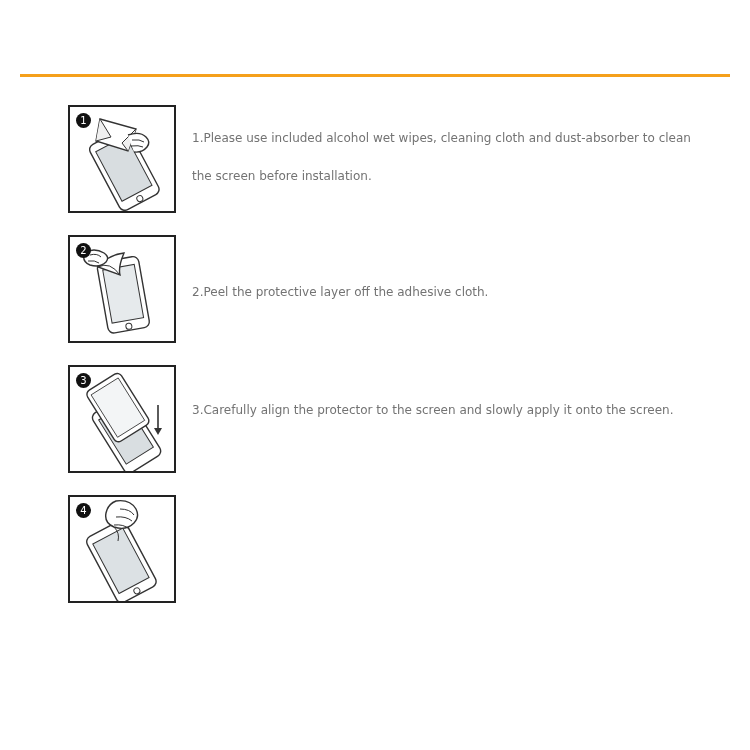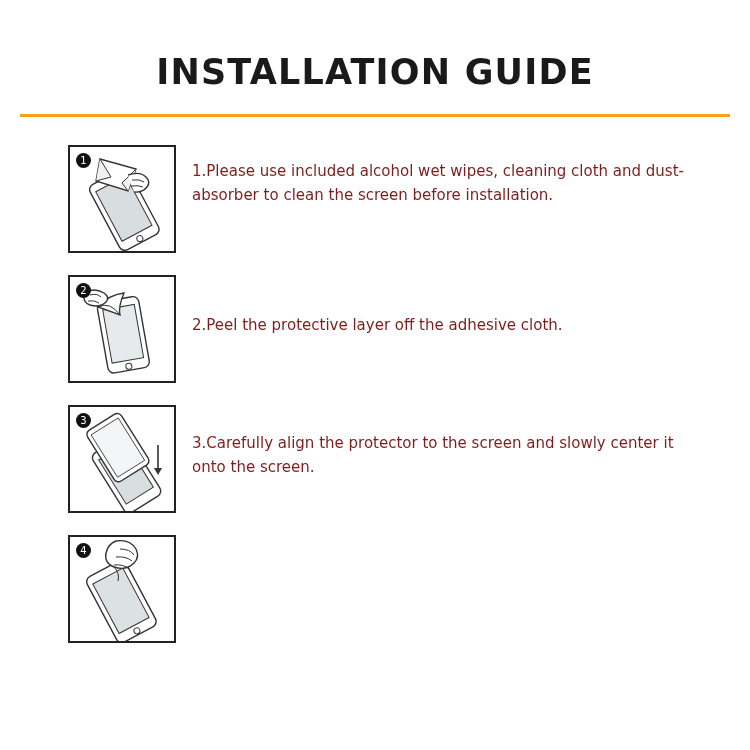--- a/index.html
+++ b/index.html
@@ -67,41 +67,40 @@
     background: #111;
     color: #fff;
     font-size: 10px;
     line-height: 15px;
     text-align: center;
     font-family: "DejaVu Sans", sans-serif;
     z-index: 5;
   }
   .step-text {
     margin-left: 16px;
-    font-size: 15px;
-    line-height: 24px;
-    color: #7f1d1d;
+    font-size: 12px;
+    line-height: 38px;
+    color: #737373;
     max-width: 500px;
   }
   .step-text .num {
     display: inline;
   }
   .step1 .step-text { padding-top: 14px; }
   .step2 .step-text { padding-top: 38px; }
   .step3 .step-text { padding-top: 26px; }
   .step4 .step-text { padding-top: 26px; }
   .fig-svg { display: block; }
 </style>
 </head>
 <body>
 
 <div class="page">
 
   <div class="title-block">
-    <div class="guide-title">INSTALLATION GUIDE</div>
     <div class="title-rule"></div>
   </div>
 
   <div class="steps">
 
     <div class="step step1">
       <div class="step-figure">
         <div class="badge">1</div>
         <svg class="fig-svg" width="104" height="104" viewBox="0 0 104 104">
           <g stroke="#333" stroke-width="1.4" fill="none">
@@ -168,21 +167,21 @@
               <rect x="30" y="10" width="40" height="60" rx="5" fill="#ffffff" stroke="#333"></rect>
               <rect x="34" y="15" width="32" height="50" fill="#f3f5f6" stroke="#333" stroke-width="0.8"></rect>
             </g>
 
             <path d="M88 38 L88 66" stroke="#333" stroke-width="1.6"></path>
             <path d="M84 61 L88 68 L92 61" fill="#333" stroke="none"></path>
           </g>
         </svg>
       </div>
       <div class="step-text">
-        <span class="num">3.</span><span>Carefully align the protector to  the screen and slowly center it onto the screen.</span>
+        <span class="num">3.</span><span>Carefully align the protector to  the screen and slowly apply it onto the screen.</span>
       </div>
     </div>
 
     <div class="step step4">
       <div class="step-figure">
         <div class="badge">4</div>
         <svg class="fig-svg" width="104" height="104" viewBox="0 0 104 104">
           <g stroke="#333" stroke-width="1.4" fill="none">
             <g transform="rotate(-28 50 62)">
               <rect x="28" y="28" width="44" height="74" rx="6" fill="#ffffff" stroke="#333"></rect>

